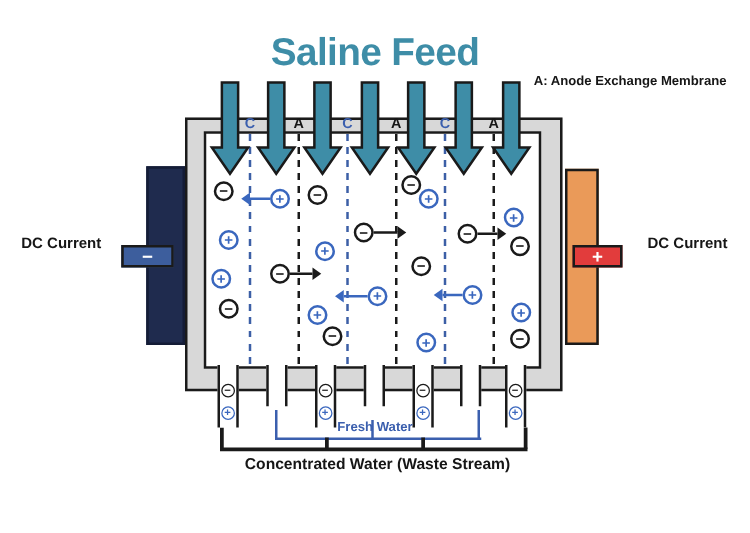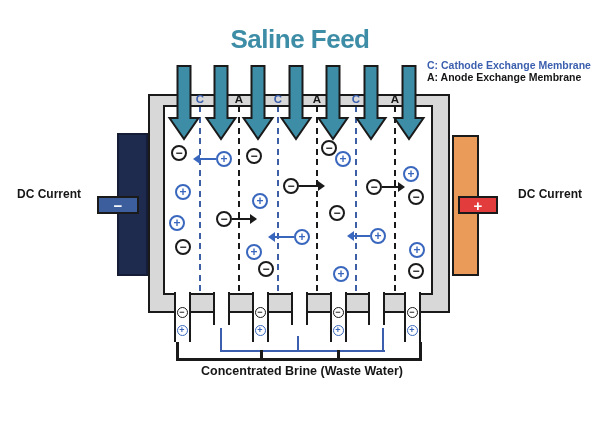--- a/index.html
+++ b/index.html
@@ -1,21 +1,21 @@
 <!DOCTYPE html>
 <html><head>
 <meta charset="utf-8">
 <style>
   html,body{margin:0;padding:0;background:#ffffff;}
   *{box-sizing:border-box;}
   .stage{position:relative;width:600px;height:426px;background:#ffffff;overflow:hidden;
          font-family:"Liberation Sans",sans-serif;}
   .abs{position:absolute;}
 
-  .title{left:0;top:24px;width:600px;text-align:center;font-size:26px;font-weight:bold;
+  .title{left:0;top:24px;width:600px;text-align:center;font-size:31px;font-weight:bold;
          color:#3e8da7;letter-spacing:-0.5px;}
   .legend{left:427px;top:60px;width:172px;font-size:10.5px;font-weight:bold;line-height:11.5px;}
   .legend .l1{color:#3b5fae;}
   .legend .l2{color:#161616;}
 
   .electrode-neg{left:117px;top:133px;width:31px;height:143px;background:#1f2b4e;border:2px solid #141c36;}
   .electrode-pos{left:452px;top:135px;width:27px;height:141px;background:#ea9a59;border:2px solid #1a1a1a;}
   .tab{display:flex;align-items:center;justify-content:center;color:#ffffff;font-weight:bold;z-index:6;}
   .tab-neg{left:97px;top:196px;width:42px;height:18px;background:#3d5e9d;border:2px solid #1a1a1a;font-size:15px;}
   .tab-pos{left:458px;top:196px;width:40px;height:18px;background:#e23c3c;border:2px solid #1a1a1a;font-size:15px;}
@@ -51,21 +51,20 @@
   .brine-label{left:152px;top:364px;width:300px;text-align:center;font-size:12.5px;font-weight:bold;color:#161616;z-index:5;}
 </style>
 </head>
 <body>
 
 <div class="stage">
 
   <div class="abs title">Saline Feed</div>
 
   <div class="abs legend">
-    <div class="l1">C: Cathode Exchange Membrane</div>
     <div class="l2">A: Anode Exchange Membrane</div>
   </div>
 
   <div class="abs electrode-neg"></div>
   <div class="abs electrode-pos"></div>
   <div class="abs tab tab-neg">
     <span>−</span>
   </div>
   <div class="abs tab tab-pos">
     <span>+</span>
@@ -155,21 +154,22 @@
       <div class="ion cation" style="left: 403px; top: 166px;">+</div>
       <div class="ion anion" style="left: 408px; top: 189px;">−</div>
       <div class="ion cation" style="left: 409px; top: 242px;">+</div>
       <div class="ion anion" style="left: 408px; top: 263px;">−</div>
     </div>
 
   <div class="blu-line" style="left:220px;top:350px;width:165px;height:2px;"></div>
   <div class="blu-line" style="left:220px;top:328px;width:2px;height:24px;"></div>
   <div class="blu-line" style="left:297px;top:336px;width:2px;height:16px;"></div>
   <div class="blu-line" style="left:382px;top:328px;width:2px;height:24px;"></div>
+  <div class="abs fresh-label">Fresh Water</div>
 
   <div class="blk-line" style="left:176px;top:358px;width:246px;height:2.5px;"></div>
   <div class="blk-line" style="left:176px;top:342px;width:2.5px;height:17px;"></div>
   <div class="blk-line" style="left:260px;top:350px;width:2.5px;height:9px;"></div>
   <div class="blk-line" style="left:337px;top:350px;width:2.5px;height:9px;"></div>
   <div class="blk-line" style="left:419px;top:342px;width:2.5px;height:17px;"></div>
-  <div class="abs brine-label">Concentrated Brine (Waste Water)</div>
+  <div class="abs brine-label">Concentrated Water (Waste Stream)</div>
 
 </div>
 
 </body></html>

